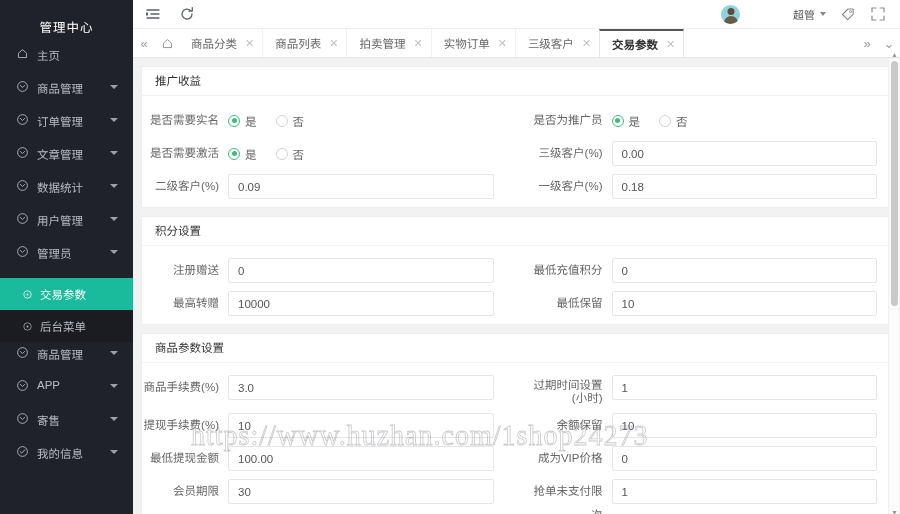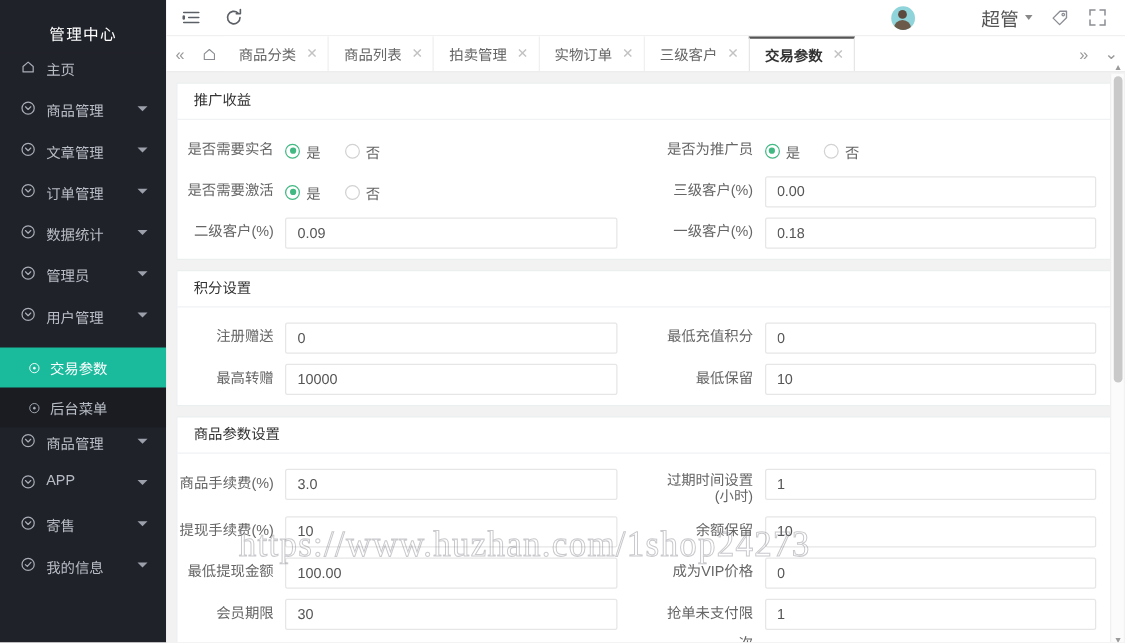--- a/index.html
+++ b/index.html
@@ -117,21 +117,21 @@
     transform: translateX(-50%);
     width: 7px; height: 7px; border-radius: 50%;
     background: #5b4a3d;
   }
   .avatar .body {
     position: absolute; left: 50%; bottom: -1px;
     transform: translateX(-50%);
     width: 14px; height: 9px; border-radius: 7px 7px 0 0;
     background: #6b5a4a;
   }
-  .uname { font-size: 15px; color: #555; margin-left: 48px; }
+  .uname { font-size: 11px; color: #555; margin-left: 48px; }
   .caret-dn {
     width: 0; height: 0;
     border-left: 3.5px solid transparent;
     border-right: 3.5px solid transparent;
     border-top: 4px solid #888;
   }
 
   
   .tabbar {
     height: 29px; flex: 0 0 29px;
@@ -302,69 +302,69 @@
             <span class="tri"></span>
           </span>
         </li>
         <li class="nav-item">
           <span class="nav-ico">
             <svg viewBox="0 0 16 16" width="13" height="13">
               <circle cx="8" cy="8" r="6" fill="none" stroke="#a9adb6" stroke-width="1.2"></circle>
               <path d="M5.4 6.7 L8 9.3 L10.6 6.7" fill="none" stroke="#a9adb6" stroke-width="1.2" stroke-linecap="round" stroke-linejoin="round"></path>
             </svg>
           </span>
+          <span class="nav-label">订单管理</span>
+          <span class="nav-arrow">
+            <span class="tri"></span>
+          </span>
+        </li>
+        <li class="nav-item">
+          <span class="nav-ico">
+            <svg viewBox="0 0 16 16" width="13" height="13">
+              <circle cx="8" cy="8" r="6" fill="none" stroke="#a9adb6" stroke-width="1.2"></circle>
+              <path d="M5.4 6.7 L8 9.3 L10.6 6.7" fill="none" stroke="#a9adb6" stroke-width="1.2" stroke-linecap="round" stroke-linejoin="round"></path>
+            </svg>
+          </span>
           <span class="nav-label">文章管理</span>
           <span class="nav-arrow">
             <span class="tri"></span>
           </span>
         </li>
         <li class="nav-item">
           <span class="nav-ico">
             <svg viewBox="0 0 16 16" width="13" height="13">
               <circle cx="8" cy="8" r="6" fill="none" stroke="#a9adb6" stroke-width="1.2"></circle>
               <path d="M5.4 6.7 L8 9.3 L10.6 6.7" fill="none" stroke="#a9adb6" stroke-width="1.2" stroke-linecap="round" stroke-linejoin="round"></path>
             </svg>
           </span>
-          <span class="nav-label">订单管理</span>
-          <span class="nav-arrow">
-            <span class="tri"></span>
-          </span>
-        </li>
-        <li class="nav-item">
-          <span class="nav-ico">
-            <svg viewBox="0 0 16 16" width="13" height="13">
-              <circle cx="8" cy="8" r="6" fill="none" stroke="#a9adb6" stroke-width="1.2"></circle>
-              <path d="M5.4 6.7 L8 9.3 L10.6 6.7" fill="none" stroke="#a9adb6" stroke-width="1.2" stroke-linecap="round" stroke-linejoin="round"></path>
-            </svg>
-          </span>
           <span class="nav-label">数据统计</span>
           <span class="nav-arrow">
             <span class="tri"></span>
           </span>
         </li>
         <li class="nav-item">
           <span class="nav-ico">
             <svg viewBox="0 0 16 16" width="13" height="13">
               <circle cx="8" cy="8" r="6" fill="none" stroke="#a9adb6" stroke-width="1.2"></circle>
               <path d="M5.4 6.7 L8 9.3 L10.6 6.7" fill="none" stroke="#a9adb6" stroke-width="1.2" stroke-linecap="round" stroke-linejoin="round"></path>
             </svg>
           </span>
+          <span class="nav-label">用户管理</span>
+          <span class="nav-arrow">
+            <span class="tri"></span>
+          </span>
+        </li>
+        <li class="nav-item">
+          <span class="nav-ico">
+            <svg viewBox="0 0 16 16" width="13" height="13">
+              <circle cx="8" cy="8" r="6" fill="none" stroke="#a9adb6" stroke-width="1.2"></circle>
+              <path d="M5.4 6.7 L8 9.3 L10.6 6.7" fill="none" stroke="#a9adb6" stroke-width="1.2" stroke-linecap="round" stroke-linejoin="round"></path>
+            </svg>
+          </span>
           <span class="nav-label">管理员</span>
-          <span class="nav-arrow">
-            <span class="tri"></span>
-          </span>
-        </li>
-        <li class="nav-item">
-          <span class="nav-ico">
-            <svg viewBox="0 0 16 16" width="13" height="13">
-              <circle cx="8" cy="8" r="6" fill="none" stroke="#a9adb6" stroke-width="1.2"></circle>
-              <path d="M5.4 6.7 L8 9.3 L10.6 6.7" fill="none" stroke="#a9adb6" stroke-width="1.2" stroke-linecap="round" stroke-linejoin="round"></path>
-            </svg>
-          </span>
-          <span class="nav-label">用户管理</span>
           <span class="nav-arrow">
             <span class="tri"></span>
           </span>
         </li>
       </ul>
     <ul class="subnav" id="nav-sub">
         <li class="subnav-item active">
           <span class="sub-ico">
             <svg viewBox="0 0 16 16" width="11" height="11">
               <circle cx="8" cy="8" r="5.4" fill="none" stroke="#ffffff" stroke-width="1.1"></circle>

